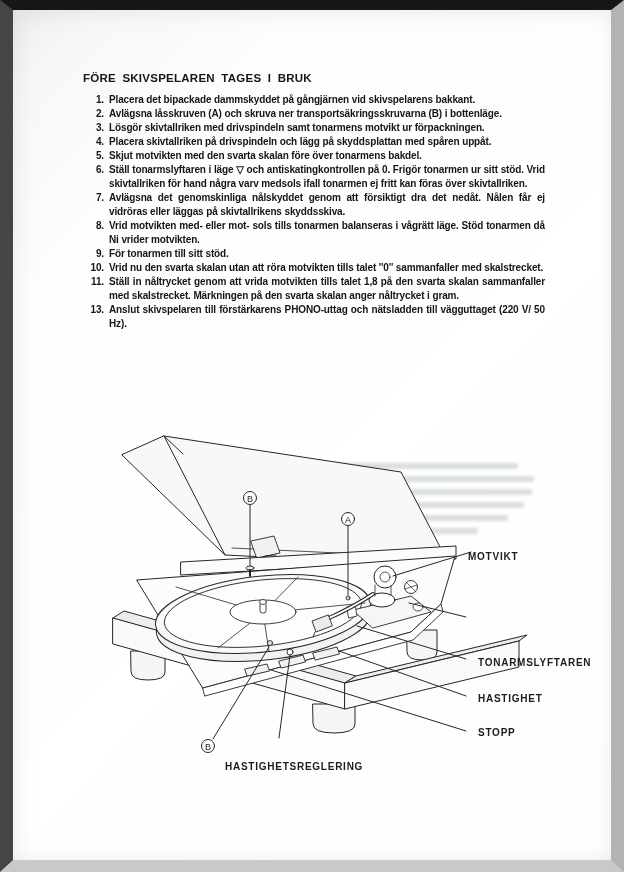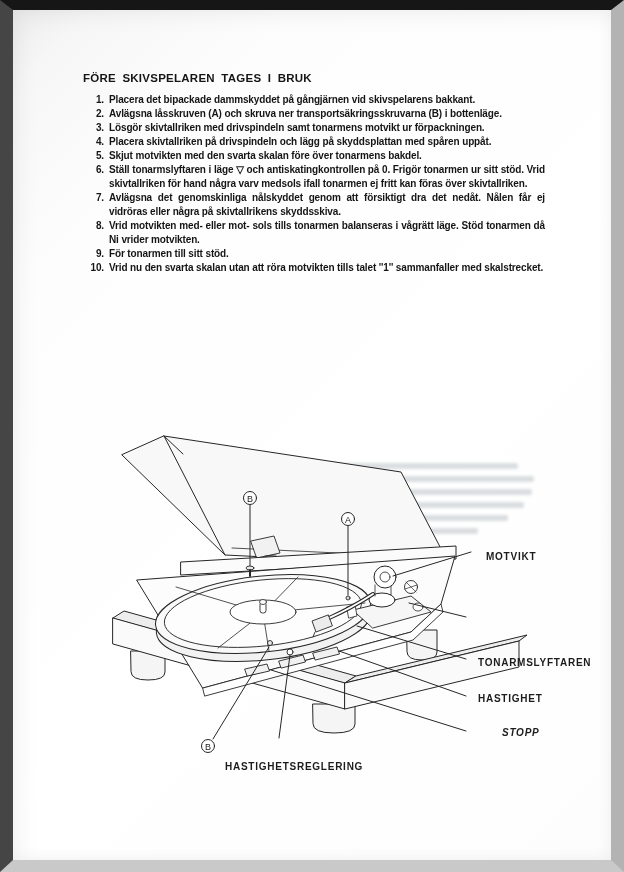--- a/index.html
+++ b/index.html
@@ -41,25 +41,25 @@
   .item .txt{flex:1;text-align:justify;}
 
   
   .diagram-svg{position:absolute;left:0;top:0;width:624px;height:872px;}
 
   .plabel{
     position:absolute;
     font-size:10px;font-weight:bold;letter-spacing:.75px;
     color:#1c1c1c;white-space:nowrap;line-height:16px;
   }
-  .lbl-motvikt{left:473px;top:539px;}
+  .lbl-motvikt{left:455px;top:539px;}
   .lbl-antiskating{left:465px;top:599px;}
   .lbl-tonarmslyftaren{left:465px;top:645px;}
   .lbl-hastighet{left:465px;top:681px;}
-  .lbl-stopp{left:489px;top:715px;font-style:italic;}
+  .lbl-stopp{left:465px;top:715px;}
   .lbl-hastighetsreglering{left:212px;top:749px;text-align:right;}
 
   
   .ghost{position:absolute;left:255px;top:453px;width:272px;opacity:.42;filter:blur(1.6px);}
   .ghost i{display:block;height:6px;margin-bottom:7px;background:#a8b0b6;border-radius:2px;}
   .ghost i:nth-child(1){width:216px;margin-left:34px;}
   .ghost i:nth-child(2){width:252px;margin-left:14px;}
   .ghost i:nth-child(3){width:238px;margin-left:26px;}
   .ghost i:nth-child(4){width:246px;margin-left:10px;}
   .ghost i:nth-child(5){width:198px;margin-left:42px;}
@@ -93,33 +93,41 @@
         <div class="item">
             <span class="num">5.</span>
             <span class="txt">Skjut motvikten med den svarta skalan före över tonarmens bakdel.</span>
           </div>
         <div class="item">
             <span class="num">6.</span>
             <span class="txt">Ställ tonarmslyftaren i läge ▽ och antiskatingkontrollen på 0. Frigör tonarmen ur sitt stöd. Vrid skivtallriken för hand några varv medsols ifall tonarmen ej fritt kan föras över skivtallriken.</span>
           </div>
         <div class="item">
             <span class="num">7.</span>
-            <span class="txt">Avlägsna det genomskinliga nålskyddet genom att försiktigt dra det nedåt. Nålen får ej vidröras eller några på skivtallrikens skyddsskiva.</span>
+            <span class="txt">Avlägsna det genomskinliga nålskyddet genom att försiktigt dra det nedåt. Nålen får ej vidröras eller läggas på skivtallrikens skyddsskiva.</span>
           </div>
         <div class="item">
             <span class="num">8.</span>
             <span class="txt">Vrid motvikten med- eller mot- sols tills tonarmen balanseras i vågrätt läge. Stöd tonarmen då Ni vrider motvikten.</span>
           </div>
         <div class="item">
             <span class="num">9.</span>
             <span class="txt">För tonarmen till sitt stöd.</span>
           </div>
         <div class="item">
             <span class="num">10.</span>
-            <span class="txt">Vrid nu den svarta skalan utan att röra motvikten tills talet ''1'' sammanfaller med skalstrecket.</span>
+            <span class="txt">Vrid nu den svarta skalan utan att röra motvikten tills talet ''0'' sammanfaller med skalstrecket.</span>
+          </div>
+        <div class="item">
+            <span class="num">11.</span>
+            <span class="txt">Ställ in nåltrycket genom att vrida motvikten tills talet 1,8 på den svarta skalan sammanfaller med skalstrecket. Märkningen på den svarta skalan anger nåltrycket i gram.</span>
+          </div>
+        <div class="item">
+            <span class="num">13.</span>
+            <span class="txt">Anslut skivspelaren till förstärkarens PHONO-uttag och nätsladden till vägguttaget (220 V/ 50 Hz).</span>
           </div>
       </div>
     </div>
 
     <div class="ghost">
       <i></i>
         <i></i>
         <i></i>
         <i></i>
         <i></i>

